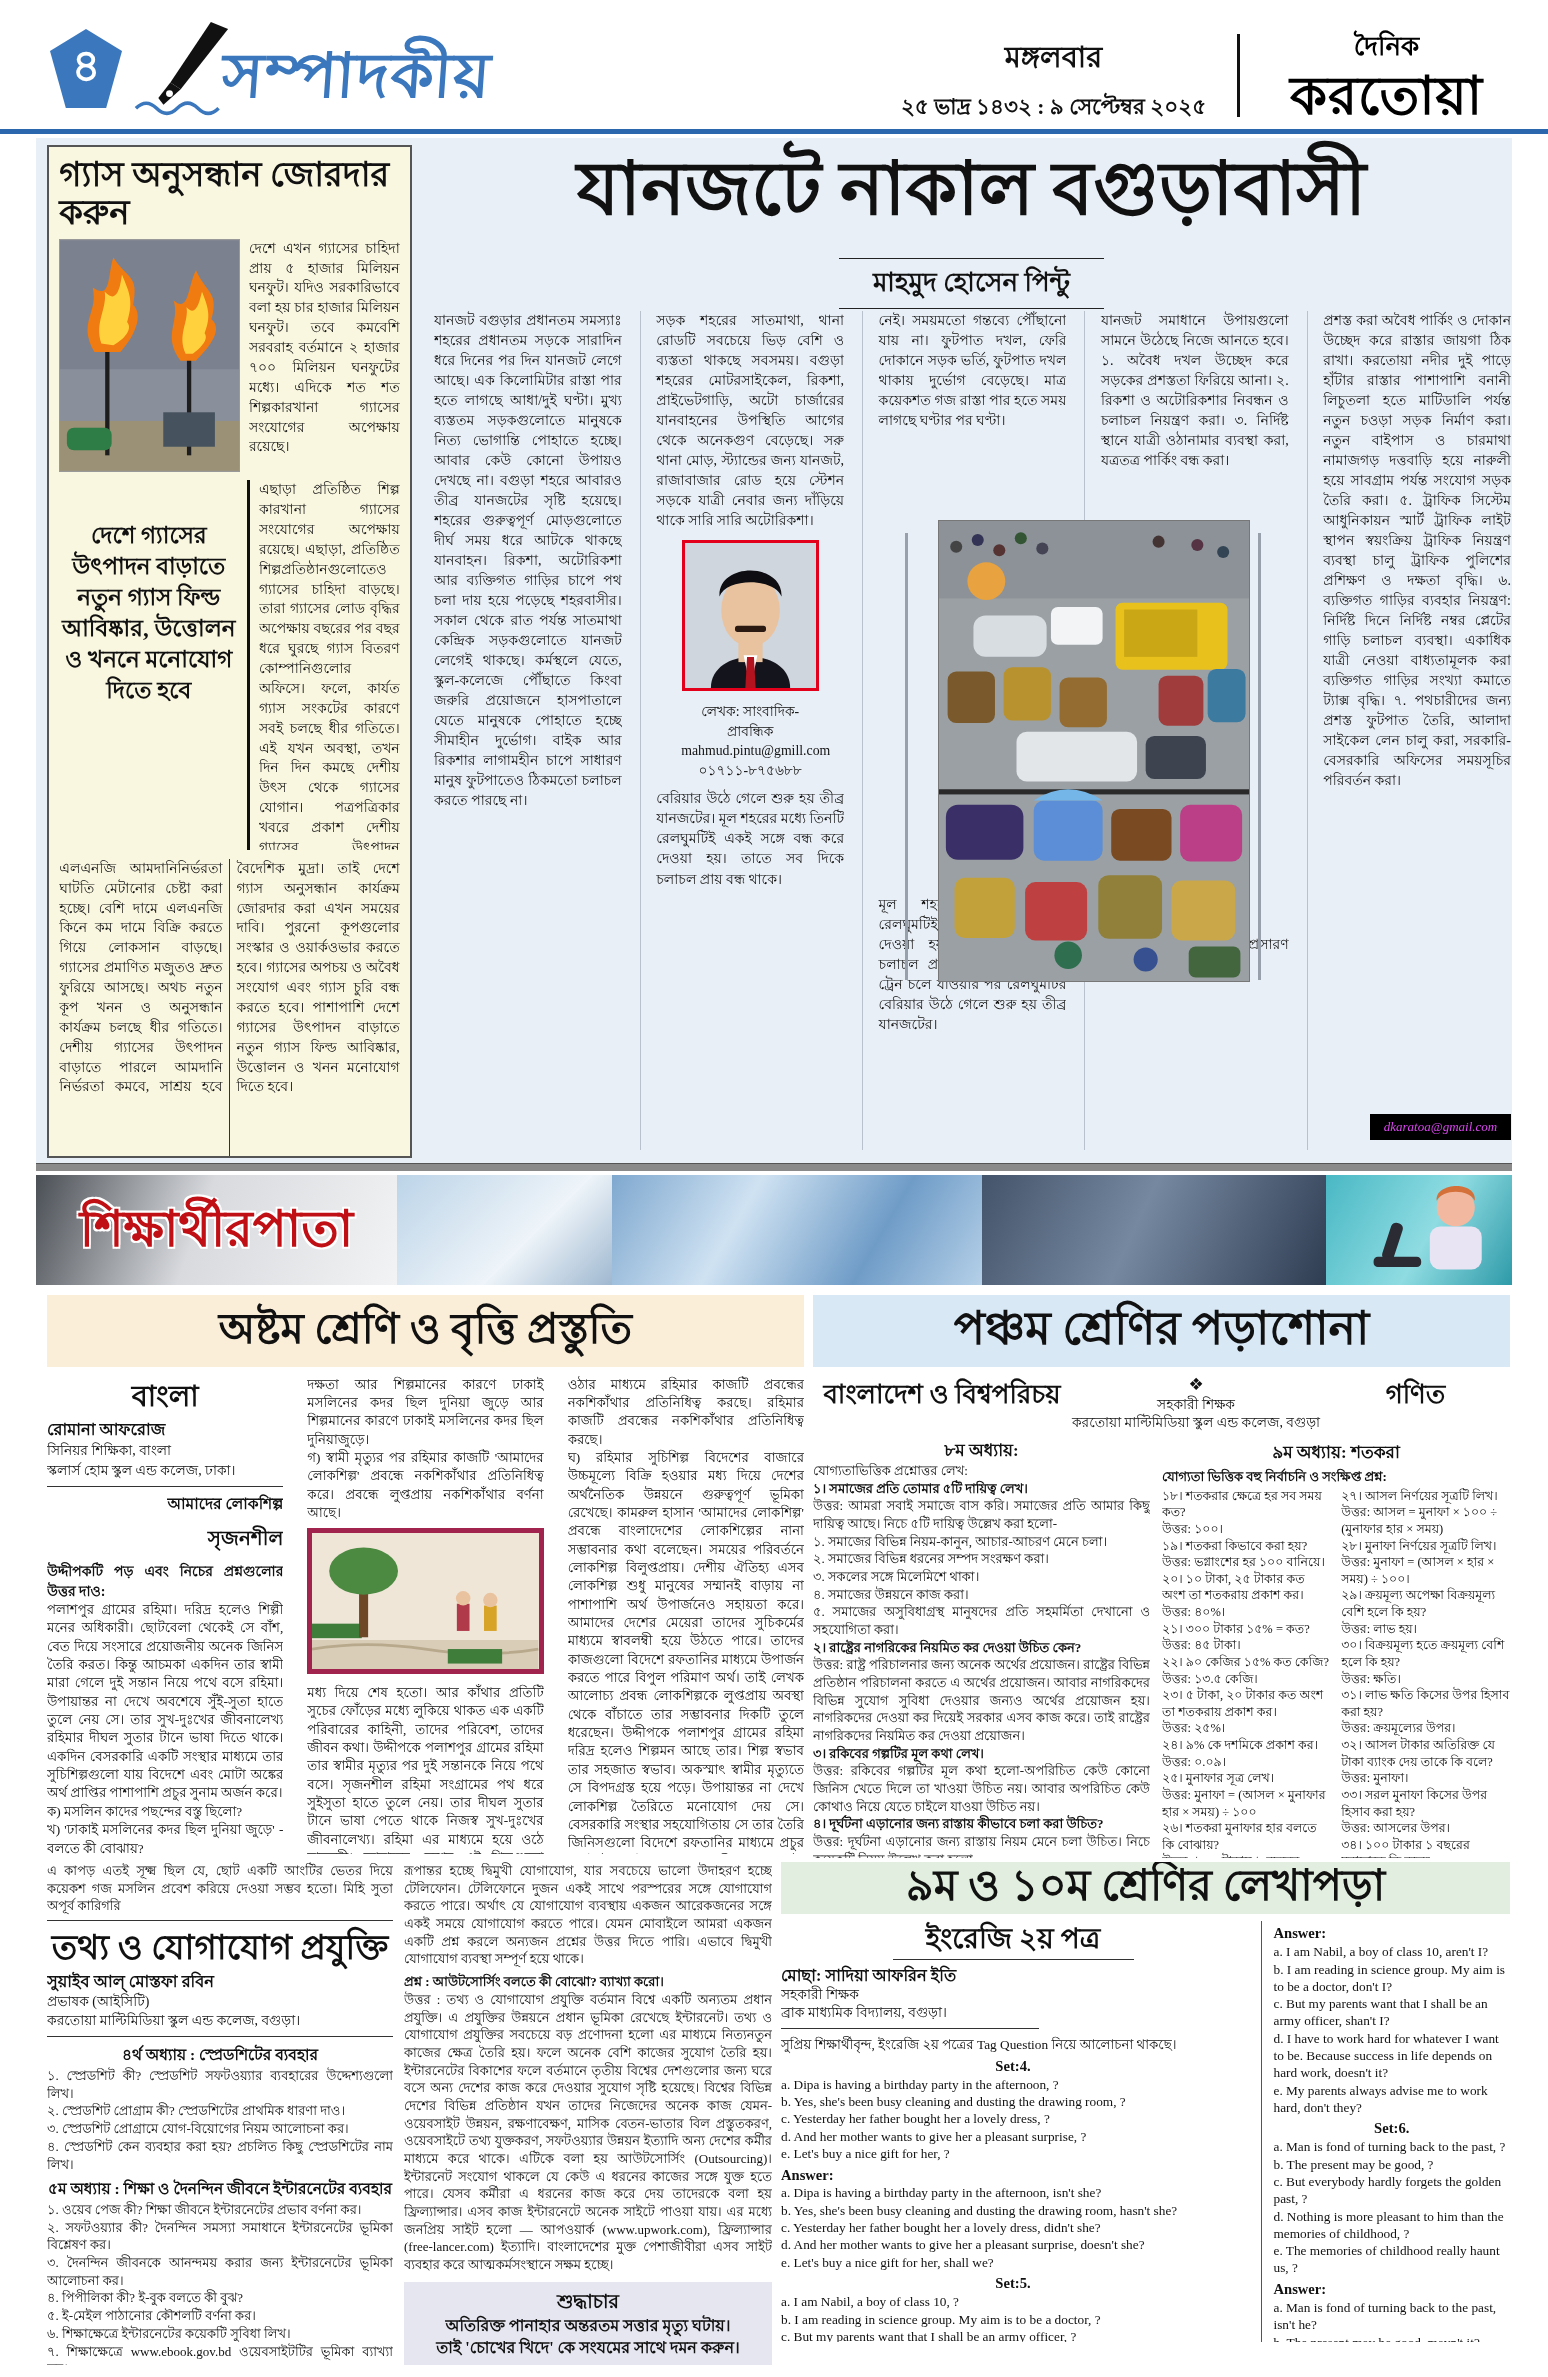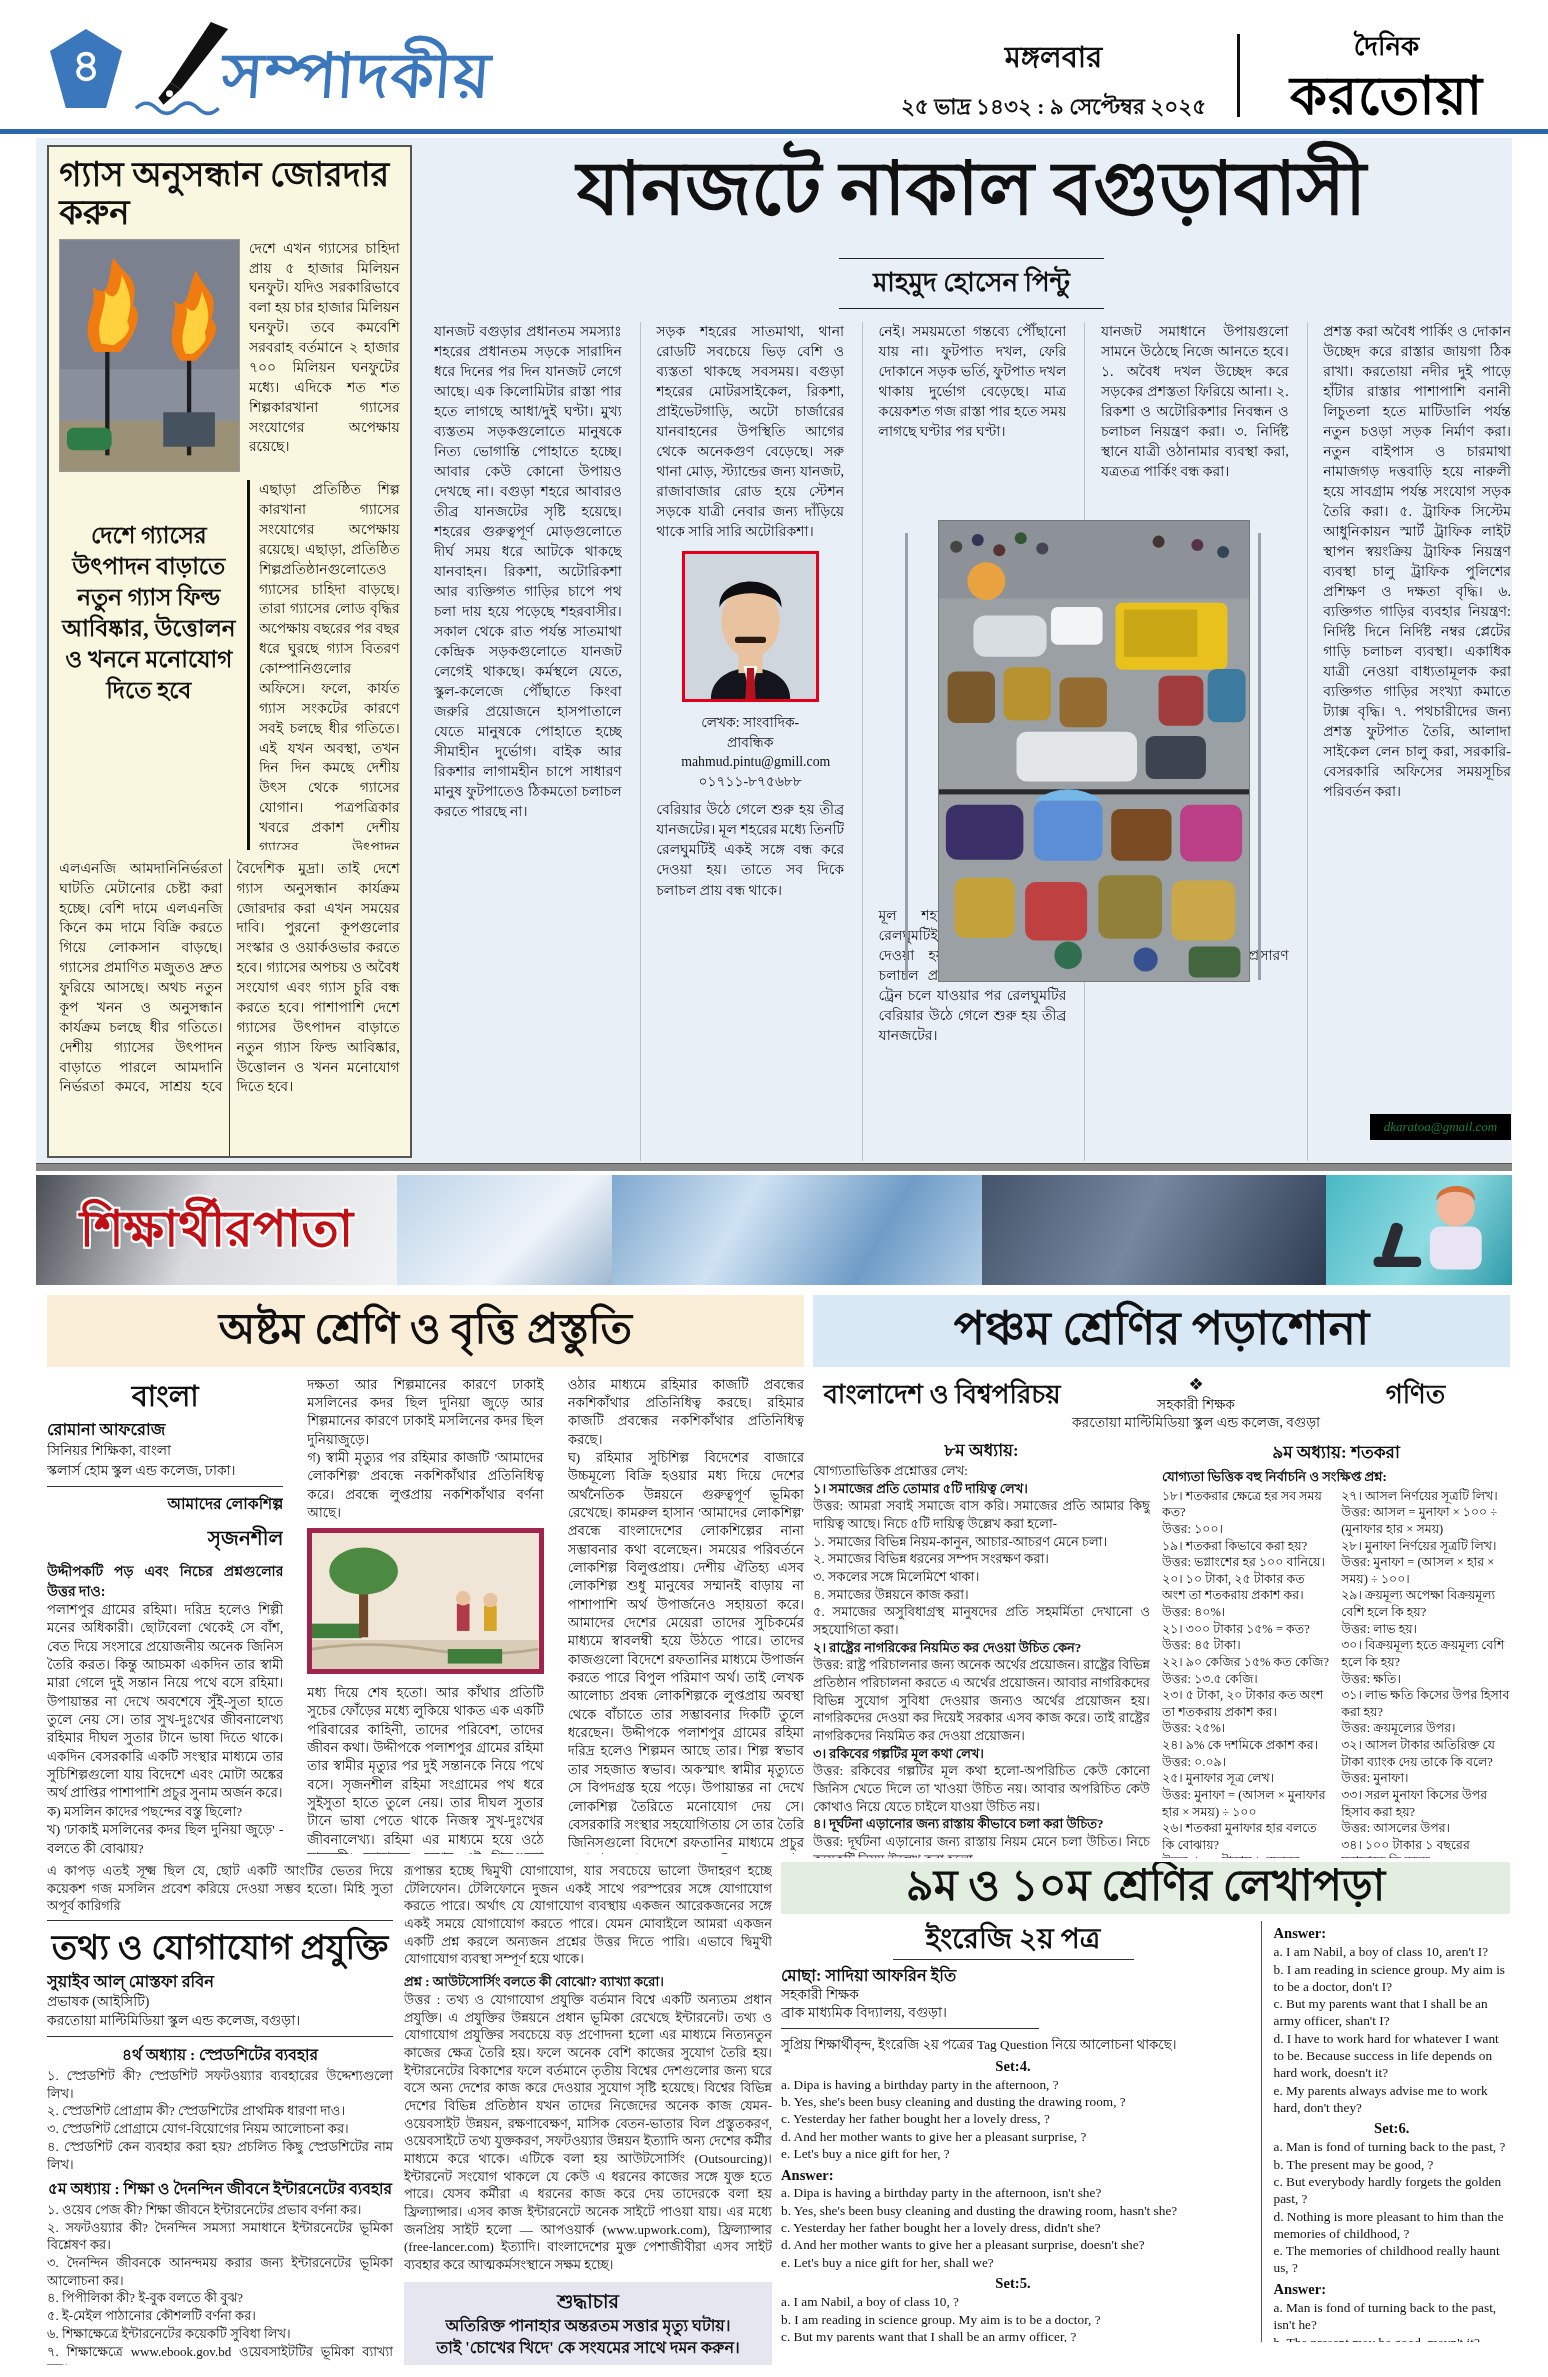--- a/index.html
+++ b/index.html
@@ -40,31 +40,31 @@
   #pullq{font-size:23px;font-weight:bold;line-height:1.35;text-align:center;margin-top:40px}
   #ed-vrule{width:3.4px;background:#111;flex:none}
   #ed-mid .r{flex:1;font-size:14px;line-height:1.42;overflow:hidden;height:370px}
   #ed-bot{margin-top:8.6px;font-size:14px;line-height:1.42;column-count:2;column-gap:13.8px;
     column-rule:1.7px solid #333;height:320px;overflow:hidden}
   
   #headline{left:434px;top:151px;width:1075px;font-size:74px;font-weight:bold;text-align:center;line-height:1.05}
   #byline-wrap{left:434px;top:258px;width:1075px;text-align:center}
   #byline{display:inline-block;font-size:26px;font-weight:bold;border-top:1.7px solid #222;
     border-bottom:1.7px solid #222;padding:2.6px 34px}
-  #art-body{left:434px;top:322px;width:1077px;height:839px;display:flex;gap:18px}
+  #art-body{left:434px;top:311px;width:1077px;height:839px;display:flex;gap:18px}
   .acol{flex:1;font-size:14px;line-height:1.43;text-align:justify;overflow:hidden}
   .acol+.acol{border-left:0.9px solid #b9c2cc;padding-left:15.5px}
   #authorbox{width:138px;margin:8.6px auto;text-align:center}
   #authorbox .ph{width:131px;height:145px;border:3.4px solid #e3001b;background:#dfe4ea;margin:0 auto}
   #authorbox .cap{font-size:13.8px;margin-top:5.2px}
   #authorbox .em{font-size:13.8px;font-family:"Liberation Serif",serif}
   .spacer{height:464px}
   #traffic{left:938px;top:520px;width:310px;height:460px;border:0.9px solid #777}
   .vrule{width:2.6px;background:#98a1ab}
-  #email-tag{left:1370px;top:1114px;width:141px;height:26px;background:#000;color:#15803d;
+  #email-tag{left:1370px;top:1114px;width:141px;height:26px;background:#000;color:#d946ef;
     font-style:italic;font-size:13px;display:flex;align-items:center;justify-content:center}
   #gray-rule{left:36px;top:1163px;width:1476px;height:6.9px;background:#8a8a8a;border-top:1.7px solid #555}
   
   #stub{left:36px;top:1175px;width:1476px;height:110px;display:flex;overflow:hidden}
   #stub .seg{height:100%}
   #stub-title{width:361px;background:linear-gradient(110deg,#4a4f55 0%,#d8dade 45%,#f2f3f4 100%);
     display:flex;flex-direction:row;align-items:center;justify-content:center;line-height:.95}
   #stub-title div{color:#c01015;font-size:50px;font-weight:bold;
     text-shadow:-1.7px -1.7px 0 #fff,1.7px -1.7px 0 #fff,-1.7px 1.7px 0 #fff,1.7px 1.7px 0 #fff}
   

